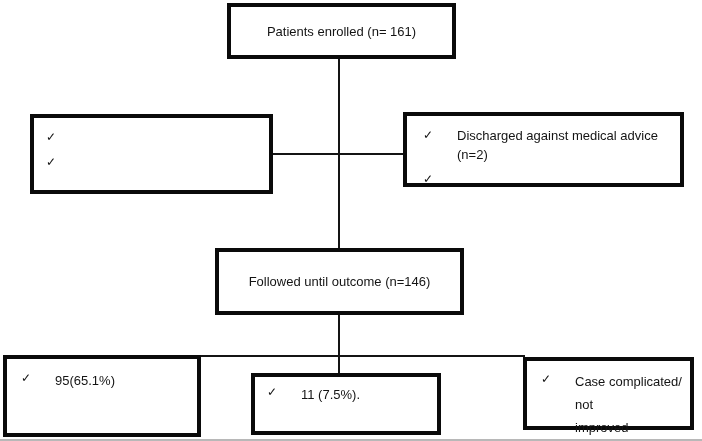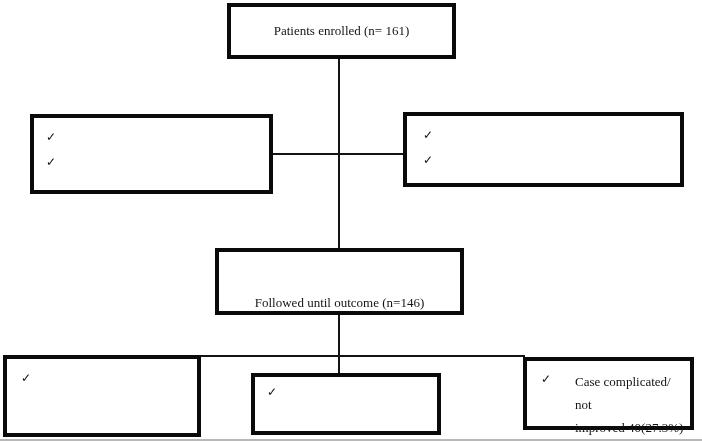--- a/index.html
+++ b/index.html
@@ -1,20 +1,20 @@
 <!DOCTYPE html>
 <html><head>
 <meta charset="utf-8">
 <style>
   html,body{margin:0;padding:0;background:#ffffff;}
   .canvas{
     position:relative;
     width:702px;height:441px;
     background:#ffffff;
-    font-family:Liberation Serif, serif;
+    font-family:Liberation Sans, sans-serif;
     color:#141414;
     overflow:hidden;
   }
   .box{
     position:absolute;
     box-sizing:border-box;
     border:4px solid #0a0a0a;
     background:#ffffff;
     font-size:13px;
   }
@@ -35,21 +35,21 @@
     flex:0 0 auto;
     width:14px;
     margin-right:20px;
     font-size:12px;
   }
   .twoline div{line-height:23px;}
   
   #box-enrolled   {left:227px;top:3px;  width:229px;height:56px;}
   #box-excl-left  {left:30px; top:114px;width:243px;height:80px;padding:10px 4px 0 12px;}
   #box-excl-right {left:403px;top:112px;width:281px;height:75px;padding:10px 4px 0 16px;}
-  #box-followed   {left:215px;top:248px;width:249px;height:67px;align-items:flex-end;}
+  #box-followed   {left:215px;top:248px;width:249px;height:67px;}
   #box-cure       {left:3px;  top:355px;width:198px;height:82px;padding:10px 4px 0 14px;}
   #box-died       {left:251px;top:373px;width:190px;height:62px;padding:6px 4px 0 12px;}
   #box-complicated{left:523px;top:357px;width:171px;height:73px;padding:9px 4px 0 14px;}
   
   #v-top-mid   {left:338px;top:57px; width:2px;height:193px;}
   #h-excl      {left:272px;top:153px;width:132px;height:2px;}
   #v-mid-bottom{left:338px;top:313px;width:2px;height:62px;}
   #h-dist      {left:199px;top:355px;width:326px;height:2px;}
   #bottom-rule {left:0;top:439px;width:702px;height:2px;background:#b8b8b8;}
 </style>
@@ -73,42 +73,45 @@
       <span class="check">✓</span>
     </div>
     <div class="row">
       <span class="check">✓</span>
     </div>
   </div>
 
   <div class="box" id="box-excl-right">
     <div class="row">
       <span class="check">✓</span>
+      <span>Discharged against medical advice (n=2)</span>
     </div>
     <div class="row">
       <span class="check">✓</span>
     </div>
   </div>
 
   <div class="box centered" id="box-followed">
     <span>Followed until outcome (n=146)</span>
   </div>
 
   <div class="box" id="box-cure">
     <div class="row">
       <span class="check">✓</span>
       <div class="twoline">
+        <div>95(65.1%)</div>
       </div>
     </div>
   </div>
 
   <div class="box" id="box-died">
     <div class="row">
       <span class="check">✓</span>
       <div class="twoline">
+        <div>11 (7.5%).</div>
       </div>
     </div>
   </div>
 
   <div class="box" id="box-complicated">
     <div class="row">
       <span class="check">✓</span>
       <div class="twoline">
         <div>Case complicated/ not</div>
         <div>improved 40(27.3%)</div>

